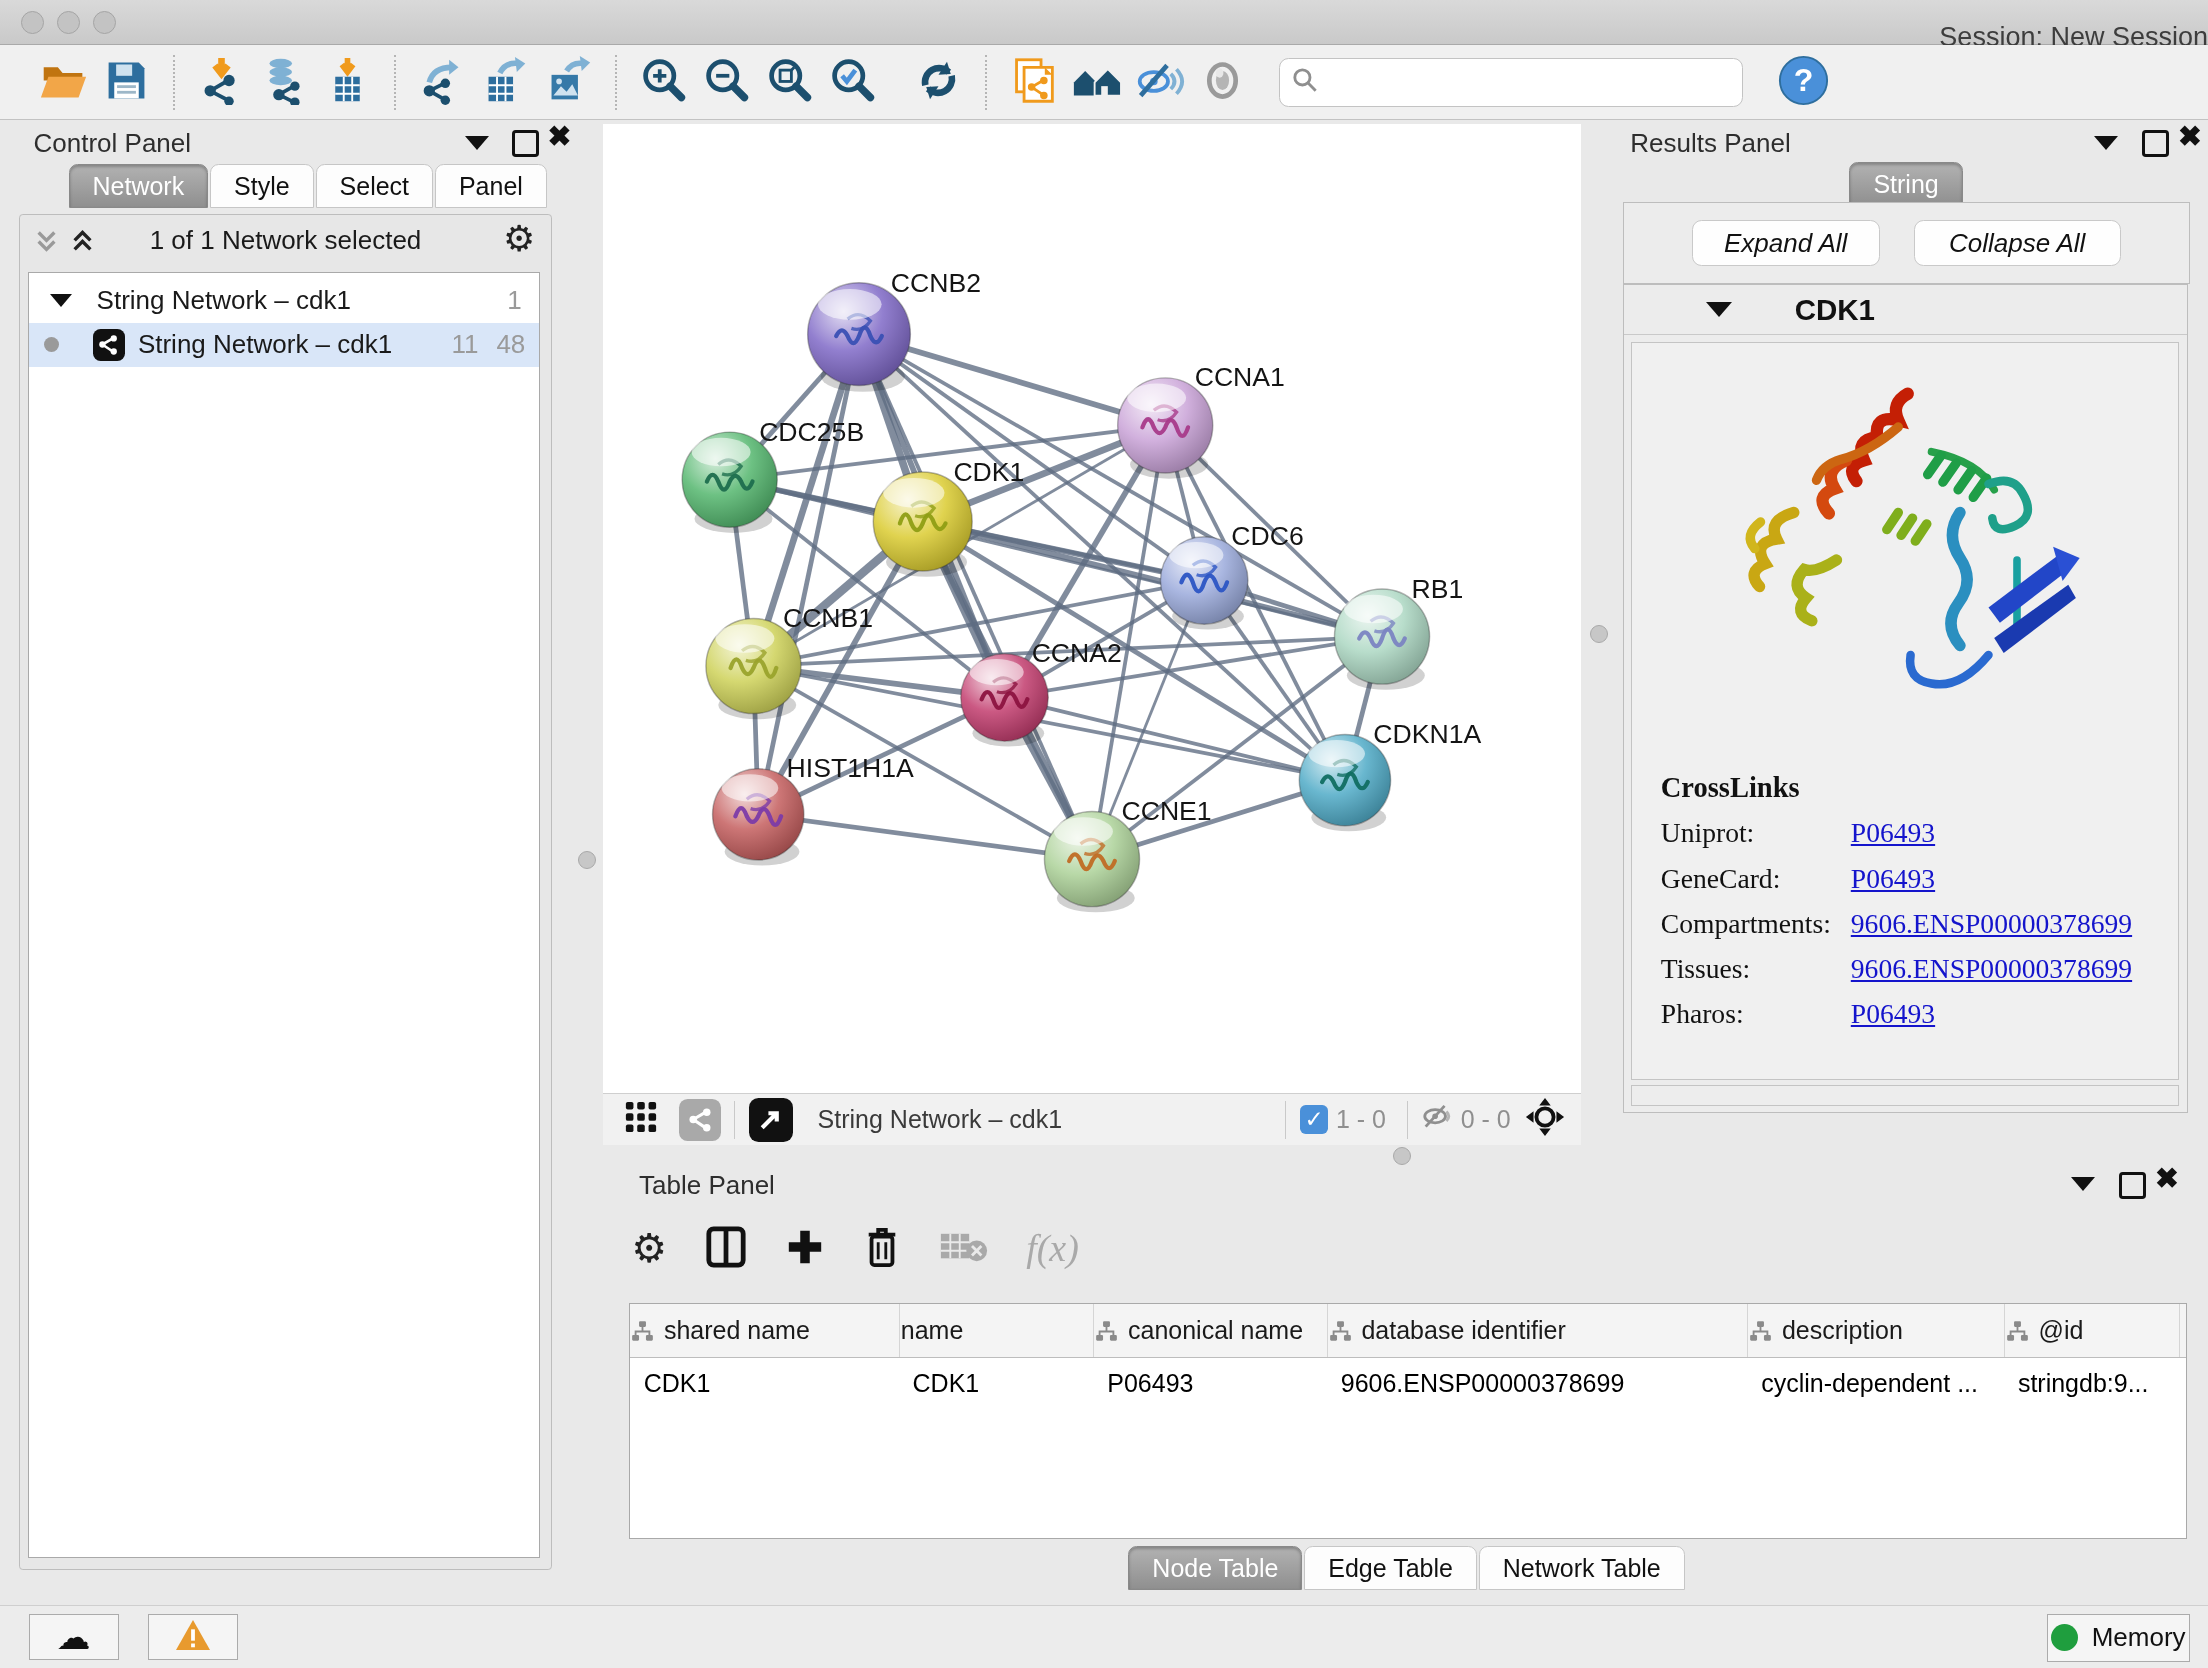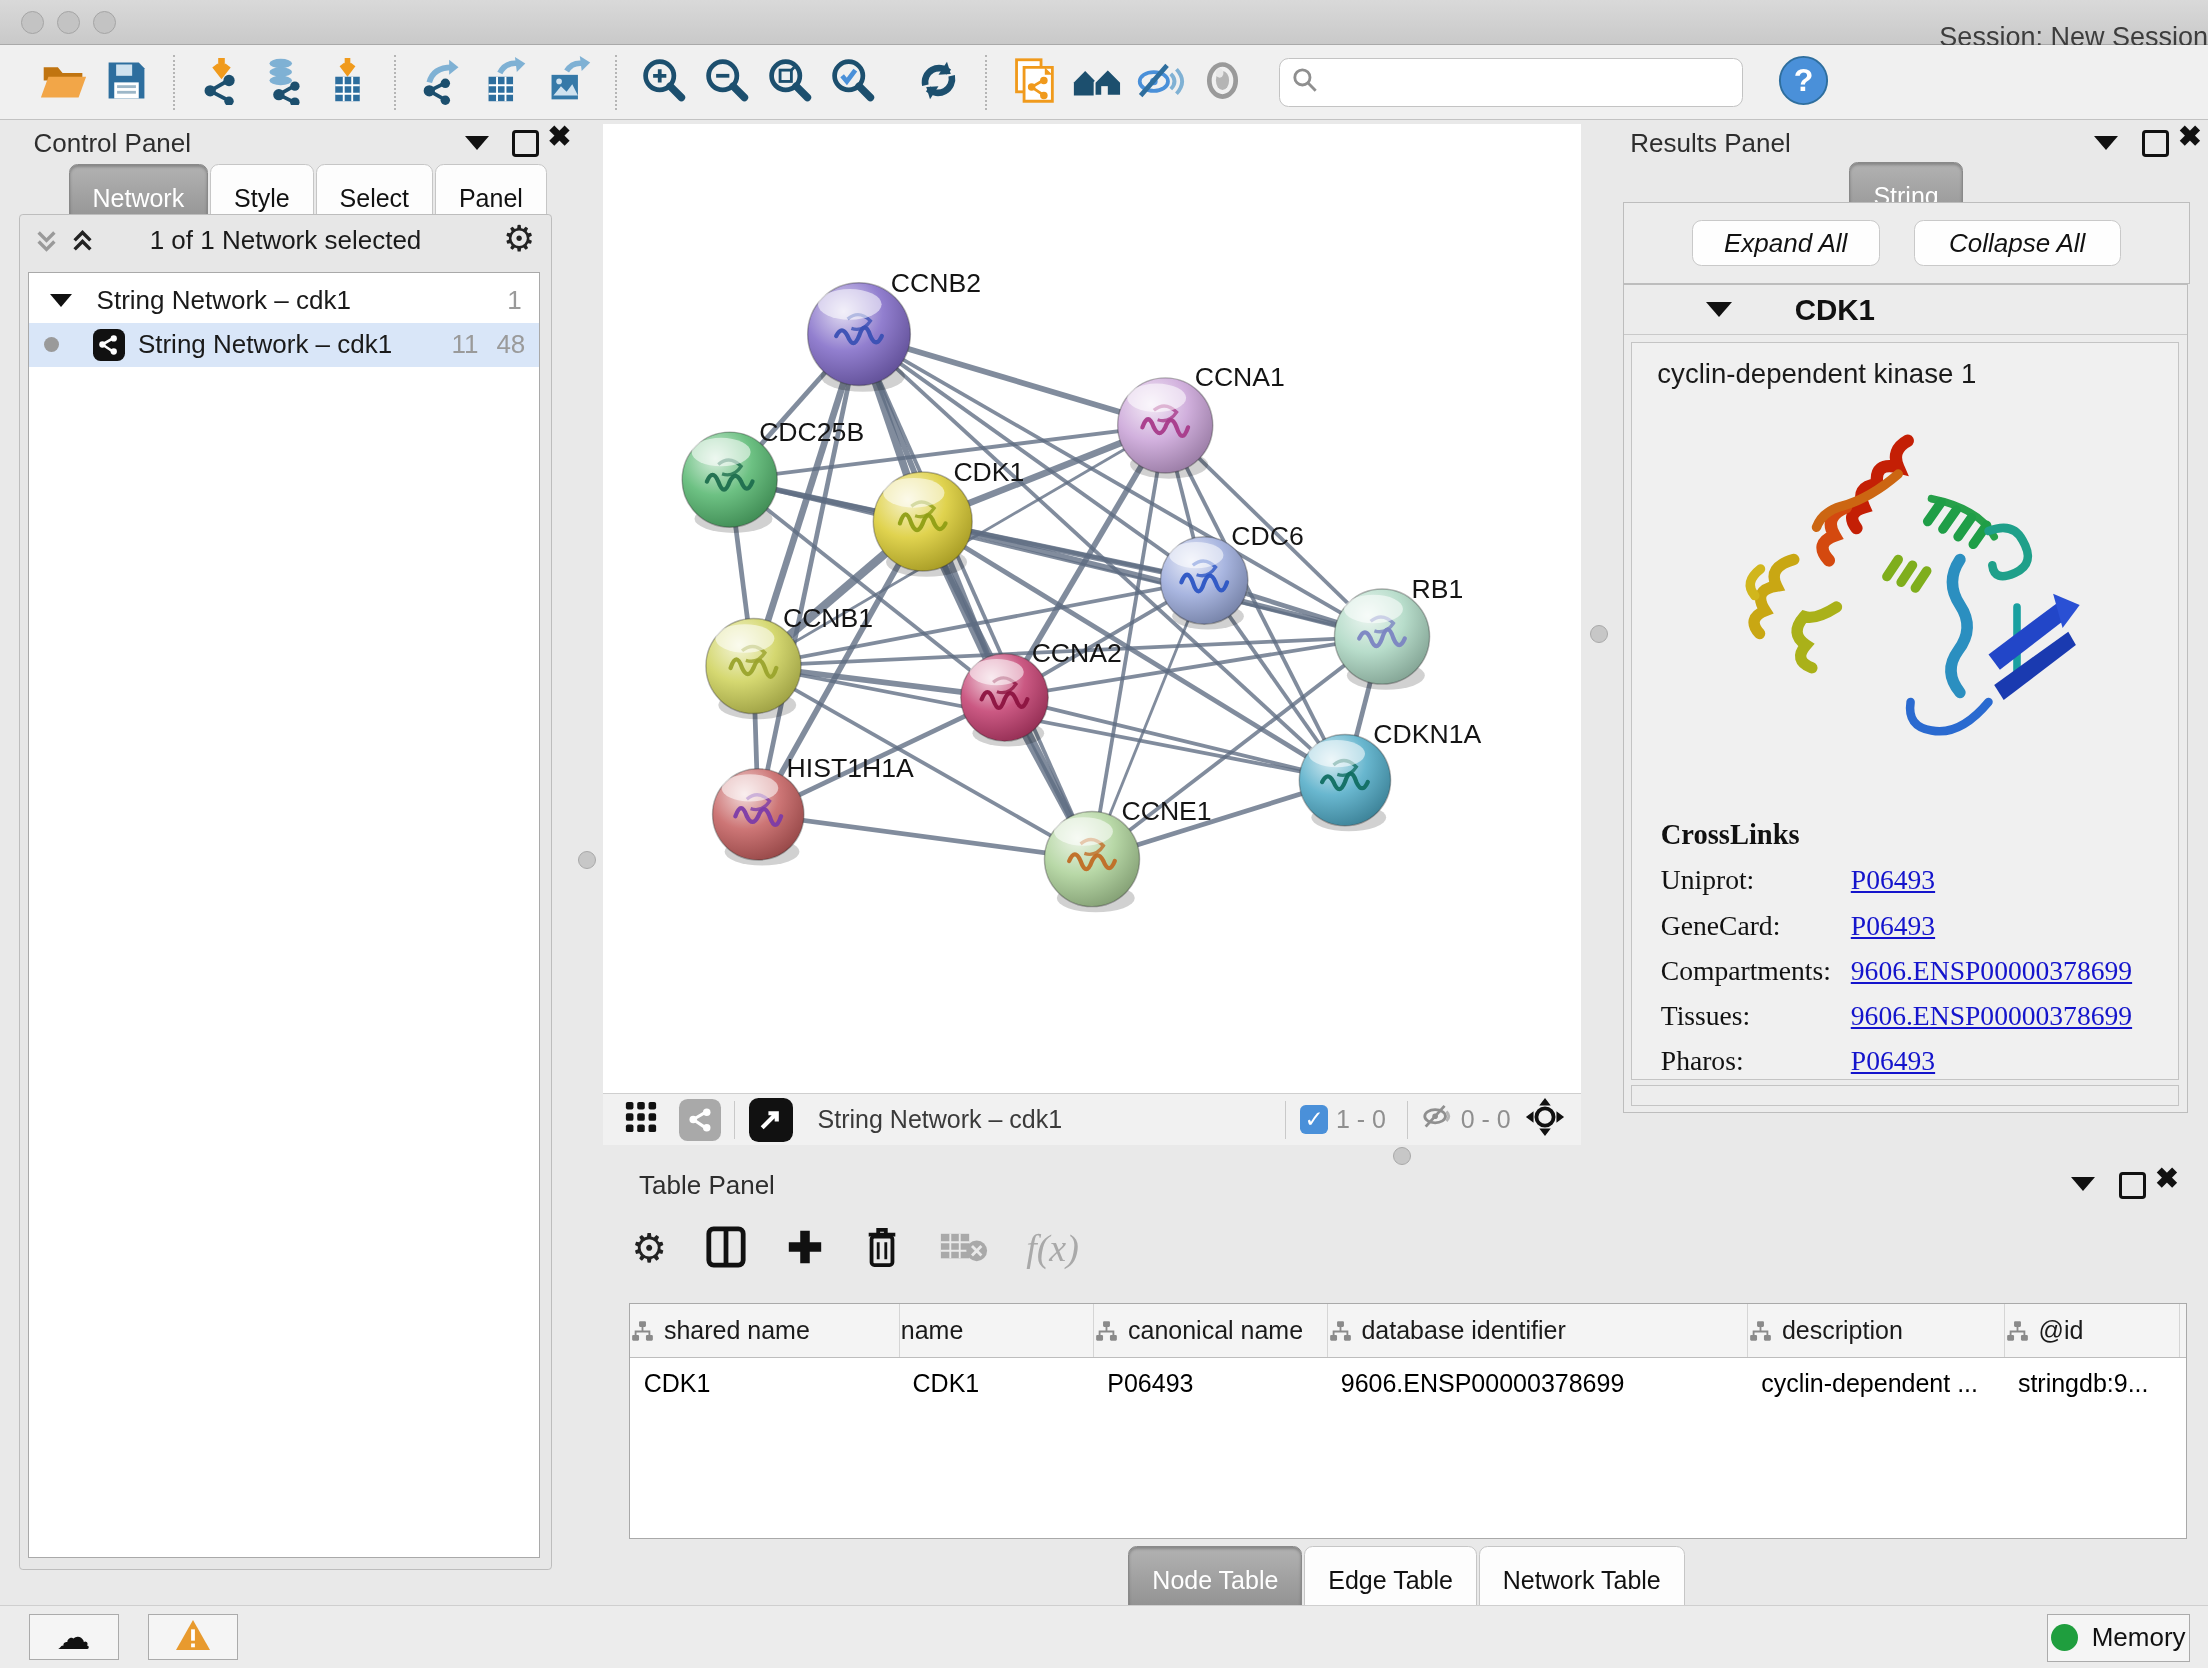--- a/index.html
+++ b/index.html
@@ -16,21 +16,21 @@
   .tsep{width:0;height:55px;border-left:2.9px dotted #b5b5b5;margin:0 15px;flex:0 0 auto;}
   #search-wrap{margin-left:25px;width:464px;height:49px;background:#fff;border:1.9px solid #c3c3c3;
     border-radius:9.5px;display:flex;align-items:center;padding-left:11.4px;box-sizing:border-box;}
   #search-input{border:none;outline:none;font-size:25px;width:380px;background:transparent;}
   
   .panel-title{font-size:26px;color:#2e2e2e;}
   .ph-caret{width:0;height:0;border-left:12.4px solid transparent;border-right:12.4px solid transparent;
     border-top:14.3px solid #111;display:inline-block;}
   .ph-square{width:21px;height:21px;border:3.8px solid #111;border-radius:3.8px;display:inline-block;}
   .ph-x{font-size:28.5px;font-weight:bold;color:#111;line-height:21px;}
-  .tab{display:inline-block;padding:12px 23px;height:42px;line-height:42px;border:1px solid #c6c6c6;
+  .tab{display:inline-block;padding:0 23px;height:42px;line-height:42px;border:1px solid #c6c6c6;
     background:#fdfdfd;border-radius:8.6px 8.6px 0 0;font-size:25px;color:#111;margin-right:1.9px;}
   .tab.active{background:linear-gradient(#b2b2b2,#8f8f8f);color:#fff;border-color:#898989;
     box-shadow:inset 0 1.9px 2.9px rgba(0,0,0,.25);}
   .btn{background:#fefefe;border:1.9px solid #c9c9c9;border-radius:9.5px;font-size:26px;color:#111;
     display:inline-flex;align-items:center;justify-content:center;font-style:italic;}
   .dot-handle{width:16px;height:16px;border-radius:50%;background:#c7c7c7;border:1px solid #a9a9a9;}
   
   #control-panel{left:9.5px;top:126px;width:555px;height:1455px;}
   #cp-box{left:9.5px;top:88px;width:531px;height:1354px;border:1.9px solid #bdbdbd;border-radius:3.8px;background:#e7e7e7;}
   #cp-tree{left:7.6px;top:57px;width:510px;height:1284px;background:#fff;border:1.9px solid #a9a9a9;}
@@ -577,21 +577,20 @@
   <div id="rp-expandbox" class="abs">
     <span class="btn" style="width:186px;height:44px">Expand All</span>
     <span class="btn" style="width:205px;height:44px">Collapse All</span>
   </div>
   <div id="rp-cdk-box" class="abs">
     <div id="rp-cdk-head">
       <span style="margin-left:82px;width:0;height:0;border-left:13.3px solid transparent;border-right:13.3px solid transparent;border-top:15px solid #111"></span>
       <span style="margin-left:63px;font-size:29.5px;font-weight:bold;color:#111">CDK1</span>
     </div>
     <div id="rp-content">
-      <div style="margin:15px 0 0 25px;font-size:27.6px;color:#1a1a1a">cyclin-dependent kinase 1</div>
       <div style="margin:27px 0 0 38px">
         <svg width="447" height="380" viewBox="0 0 400 400">
           <g fill="none" stroke-linecap="round">
             <path d="M215 25 q-18 10 -10 28 q-26 -6 -22 18 q-24 2 -14 24 q-20 6 -8 22" stroke="#c41f05" stroke-width="13"></path>
             <path d="M150 95 q-24 10 -12 30 q-22 8 -6 26" stroke="#d4490f" stroke-width="13"></path>
             <path d="M205 60 q-30 26 -60 34 q-20 6 -26 22" stroke="#cc6612" stroke-width="10"></path>
             <path d="M95 150 q-28 8 -18 28 q-26 4 -12 26 q-20 8 -6 24" stroke="#c9a713" stroke-width="12"></path>
             <path d="M140 200 q-22 14 -34 10 q-16 18 2 30 q-14 16 6 24" stroke="#aab119" stroke-width="12"></path>
             <path d="M60 160 q-18 14 -6 28" stroke="#d1b61c" stroke-width="10"></path>
             <path d="M240 86 q50 10 66 40" stroke="#27a04a" stroke-width="8"></path>

